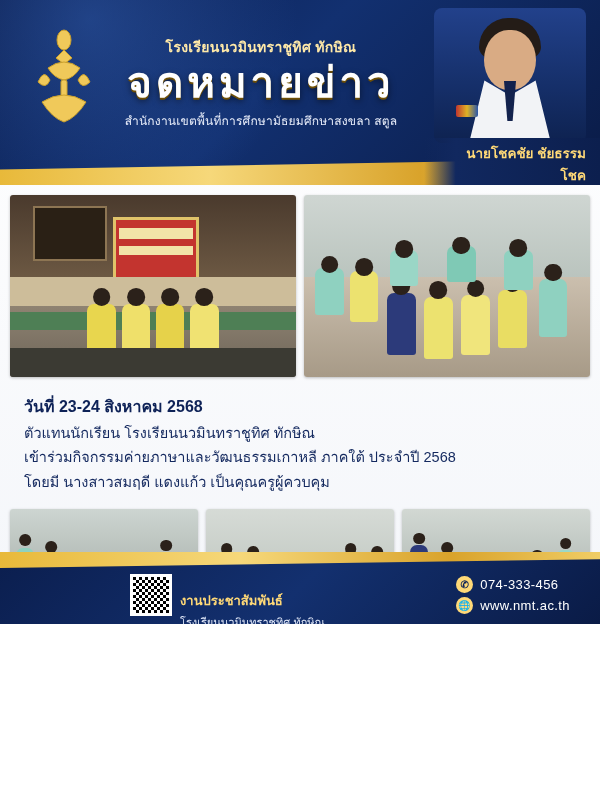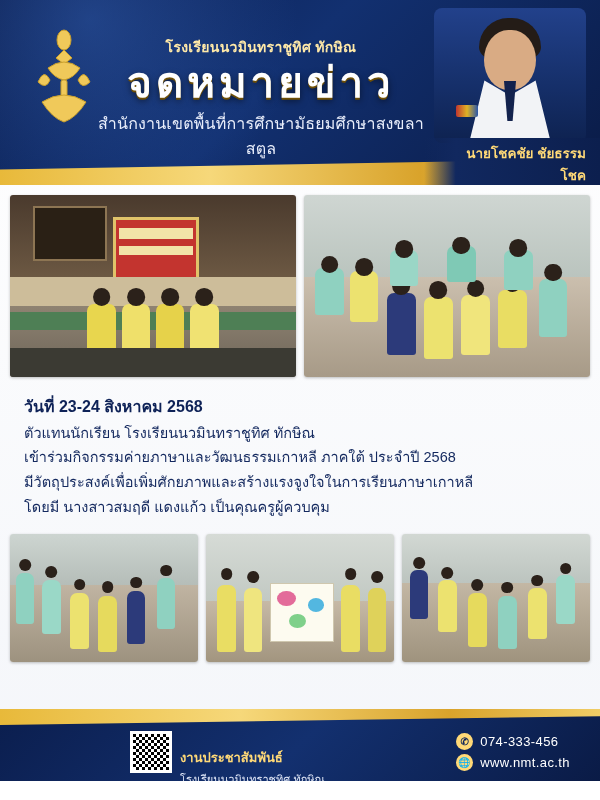--- a/index.html
+++ b/index.html
@@ -4,21 +4,21 @@
 <style>
   * { box-sizing: border-box; margin: 0; padding: 0; }
   body {
     width: 600px; height: 800px;
     font-family: "Liberation Sans", sans-serif;
     background: #ffffff;
     overflow: hidden;
   }
   .poster {
     position: relative;
-    width: 600px; height: 781px;
+    width: 600px; height: 624px;
     background: linear-gradient(180deg, #ffffff 0%, #f4f6fa 100%);
     overflow: hidden;
   }
 
   
   .header {
     position: relative;
     height: 185px;
     background: linear-gradient(135deg, #0b1e4e 0%, #123070 45%, #0a1b46 100%);
     overflow: hidden;
@@ -53,21 +53,21 @@
     color: #ffe9a8; font-weight: bold; margin-bottom: 2px;
   }
   .newsletter-title {
     font-size: 42px; font-weight: bold; line-height: 1.08;
     color: #ffffff;
     text-shadow: 0 2px 0 #6e4f06, 0 3px 7px rgba(0,0,0,.55);
     letter-spacing: 4px;
     margin: 2px 0 6px;
   }
   .office-line {
-    font-size: 16px; color: #e9eefb; letter-spacing: .2px;
+    font-size: 12px; color: #e9eefb; letter-spacing: .2px;
   }
 
   .director {
     position: absolute; right: 14px; top: 8px;
     width: 152px; height: 135px;
     border-radius: 8px;
     overflow: hidden;
   }
   .director .photo {
     position: absolute; inset: 0;
@@ -303,21 +303,20 @@
         <div class="person" style="left:30%;bottom:50%;height:20%;background:#9ad6c6;"></div>
       </div>
     </div>
   </div>
 
 
   <div class="body-block">
     <div class="line first">วันที่ 23-24 สิงหาคม 2568</div>
     <div class="line">ตัวแทนนักเรียน โรงเรียนนวมินทราชูทิศ ทักษิณ</div>
     <div class="line">เข้าร่วมกิจกรรมค่ายภาษาและวัฒนธรรมเกาหลี ภาคใต้ ประจำปี 2568</div>
-    <div class="line">มีวัตถุประสงค์เพื่อเพิ่มศักยภาพและสร้างแรงจูงใจในการเรียนภาษาเกาหลี</div>
     <div class="line">โดยมี นางสาวสมฤดี แดงแก้ว เป็นคุณครูผู้ควบคุม</div>
   </div>
 
   <div class="photo-row row-bottom" style="margin-top:14px;">
     <div class="photo">
       <div class="ph-inner">
         <div class="wall" style="background:linear-gradient(180deg,#cdd5d1,#b5bdb8);height:40%;"></div>
         <div class="floor" style="background:linear-gradient(180deg,#c0b4a2,#9d927f);height:60%;"></div>
         <div class="person" style="left:3%;bottom:30%;height:40%;background:#8fd1c0;"></div>
         <div class="person" style="left:17%;bottom:22%;height:42%;background:#9ad8c7;"></div>

